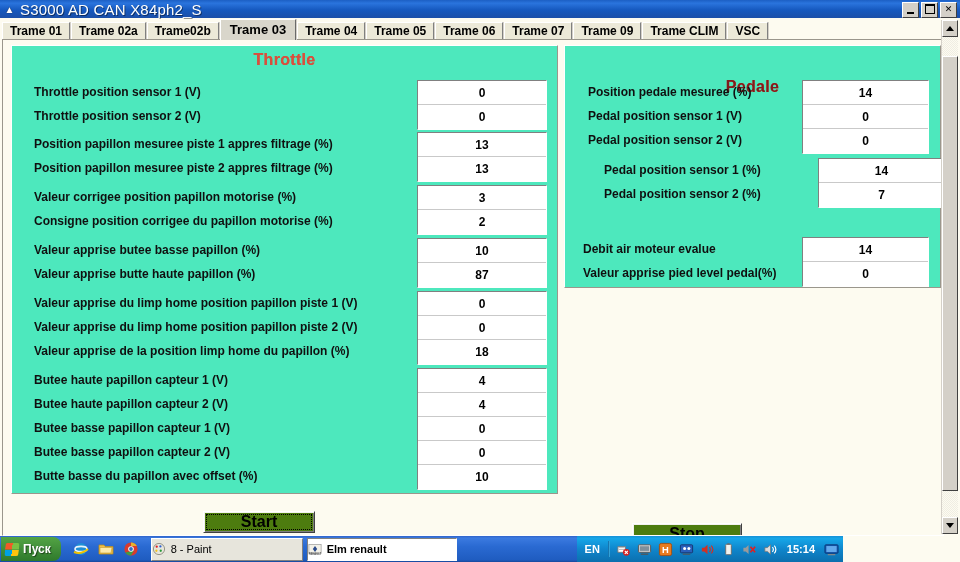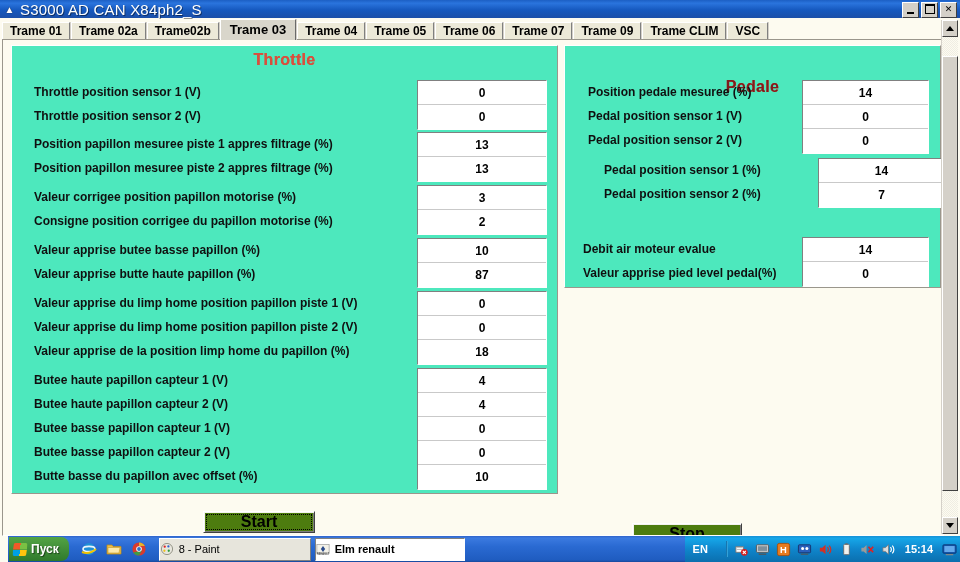--- a/index.html
+++ b/index.html
@@ -141,21 +141,21 @@
   .arrow-down{width:0;height:0;border-left:4px solid transparent;border-right:4px solid transparent;border-top:5px solid #000;}
   .vsb-thumb{
     position:absolute;left:0;top:36px;width:16px;height:435px;
     background:#d4d0c8;
     border:1px solid;border-color:#fff #404040 #404040 #fff;
     box-sizing:border-box;
   }
 
   
   .taskbar{
-    position:absolute;left:8px;bottom:0;width:953px;height:26px;
+    position:absolute;left:0;bottom:0;width:843px;height:26px;
     background:linear-gradient(to bottom,#2f63c9 0%,#3b7ae0 8%,#2a6ad2 40%,#1f5cc0 92%,#17489b 100%);
     display:flex;align-items:center;
   }
   .startbtn{
     height:24px;margin:1px 4px 1px 1px;padding:0 10px 0 4px;
     background:linear-gradient(to bottom,#53a444 0%,#43903a 45%,#2f7a2b 100%);
     border-radius:0 8px 8px 0;
     display:flex;align-items:center;gap:4px;
     color:#fff;font-size:12px;font-weight:bold;
     text-shadow:1px 1px 1px rgba(0,0,0,.5);
@@ -175,21 +175,21 @@
     font-size:11px;color:#000;
     border:1px solid;
   }
   #task-paint{width:150px;background:#e7e5dc;border-color:#fff #808080 #808080 #fff;}
   #task-elm{width:148px;background:#fff;border-color:#808080 #fff #fff #808080;font-weight:bold;}
   .tray{
     position:absolute;right:0;top:0;height:26px;display:flex;align-items:center;
     gap:6px;padding:0 4px 0 8px;
     background:linear-gradient(to bottom,#1791d6 0%,#16a6e8 10%,#0f86cc 50%,#0b6fae 100%);
   }
-  .tray .lang{color:#fff;font-size:11px;font-weight:bold;margin-right:12px;}
+  .tray .lang{color:#fff;font-size:11px;font-weight:bold;margin-right:2px;}
   .tray .sep{width:2px;height:16px;background:linear-gradient(to right,#0a5f99,#3fb8ee);}
   .tray .clock{color:#fff;font-size:11px;font-weight:bold;margin:12px 3px;}
   .tray-ico{width:15px;height:15px;display:block;}
 </style>
 </head>
 <body>
 
 <div id="app">
 
   <div class="titlebar">

